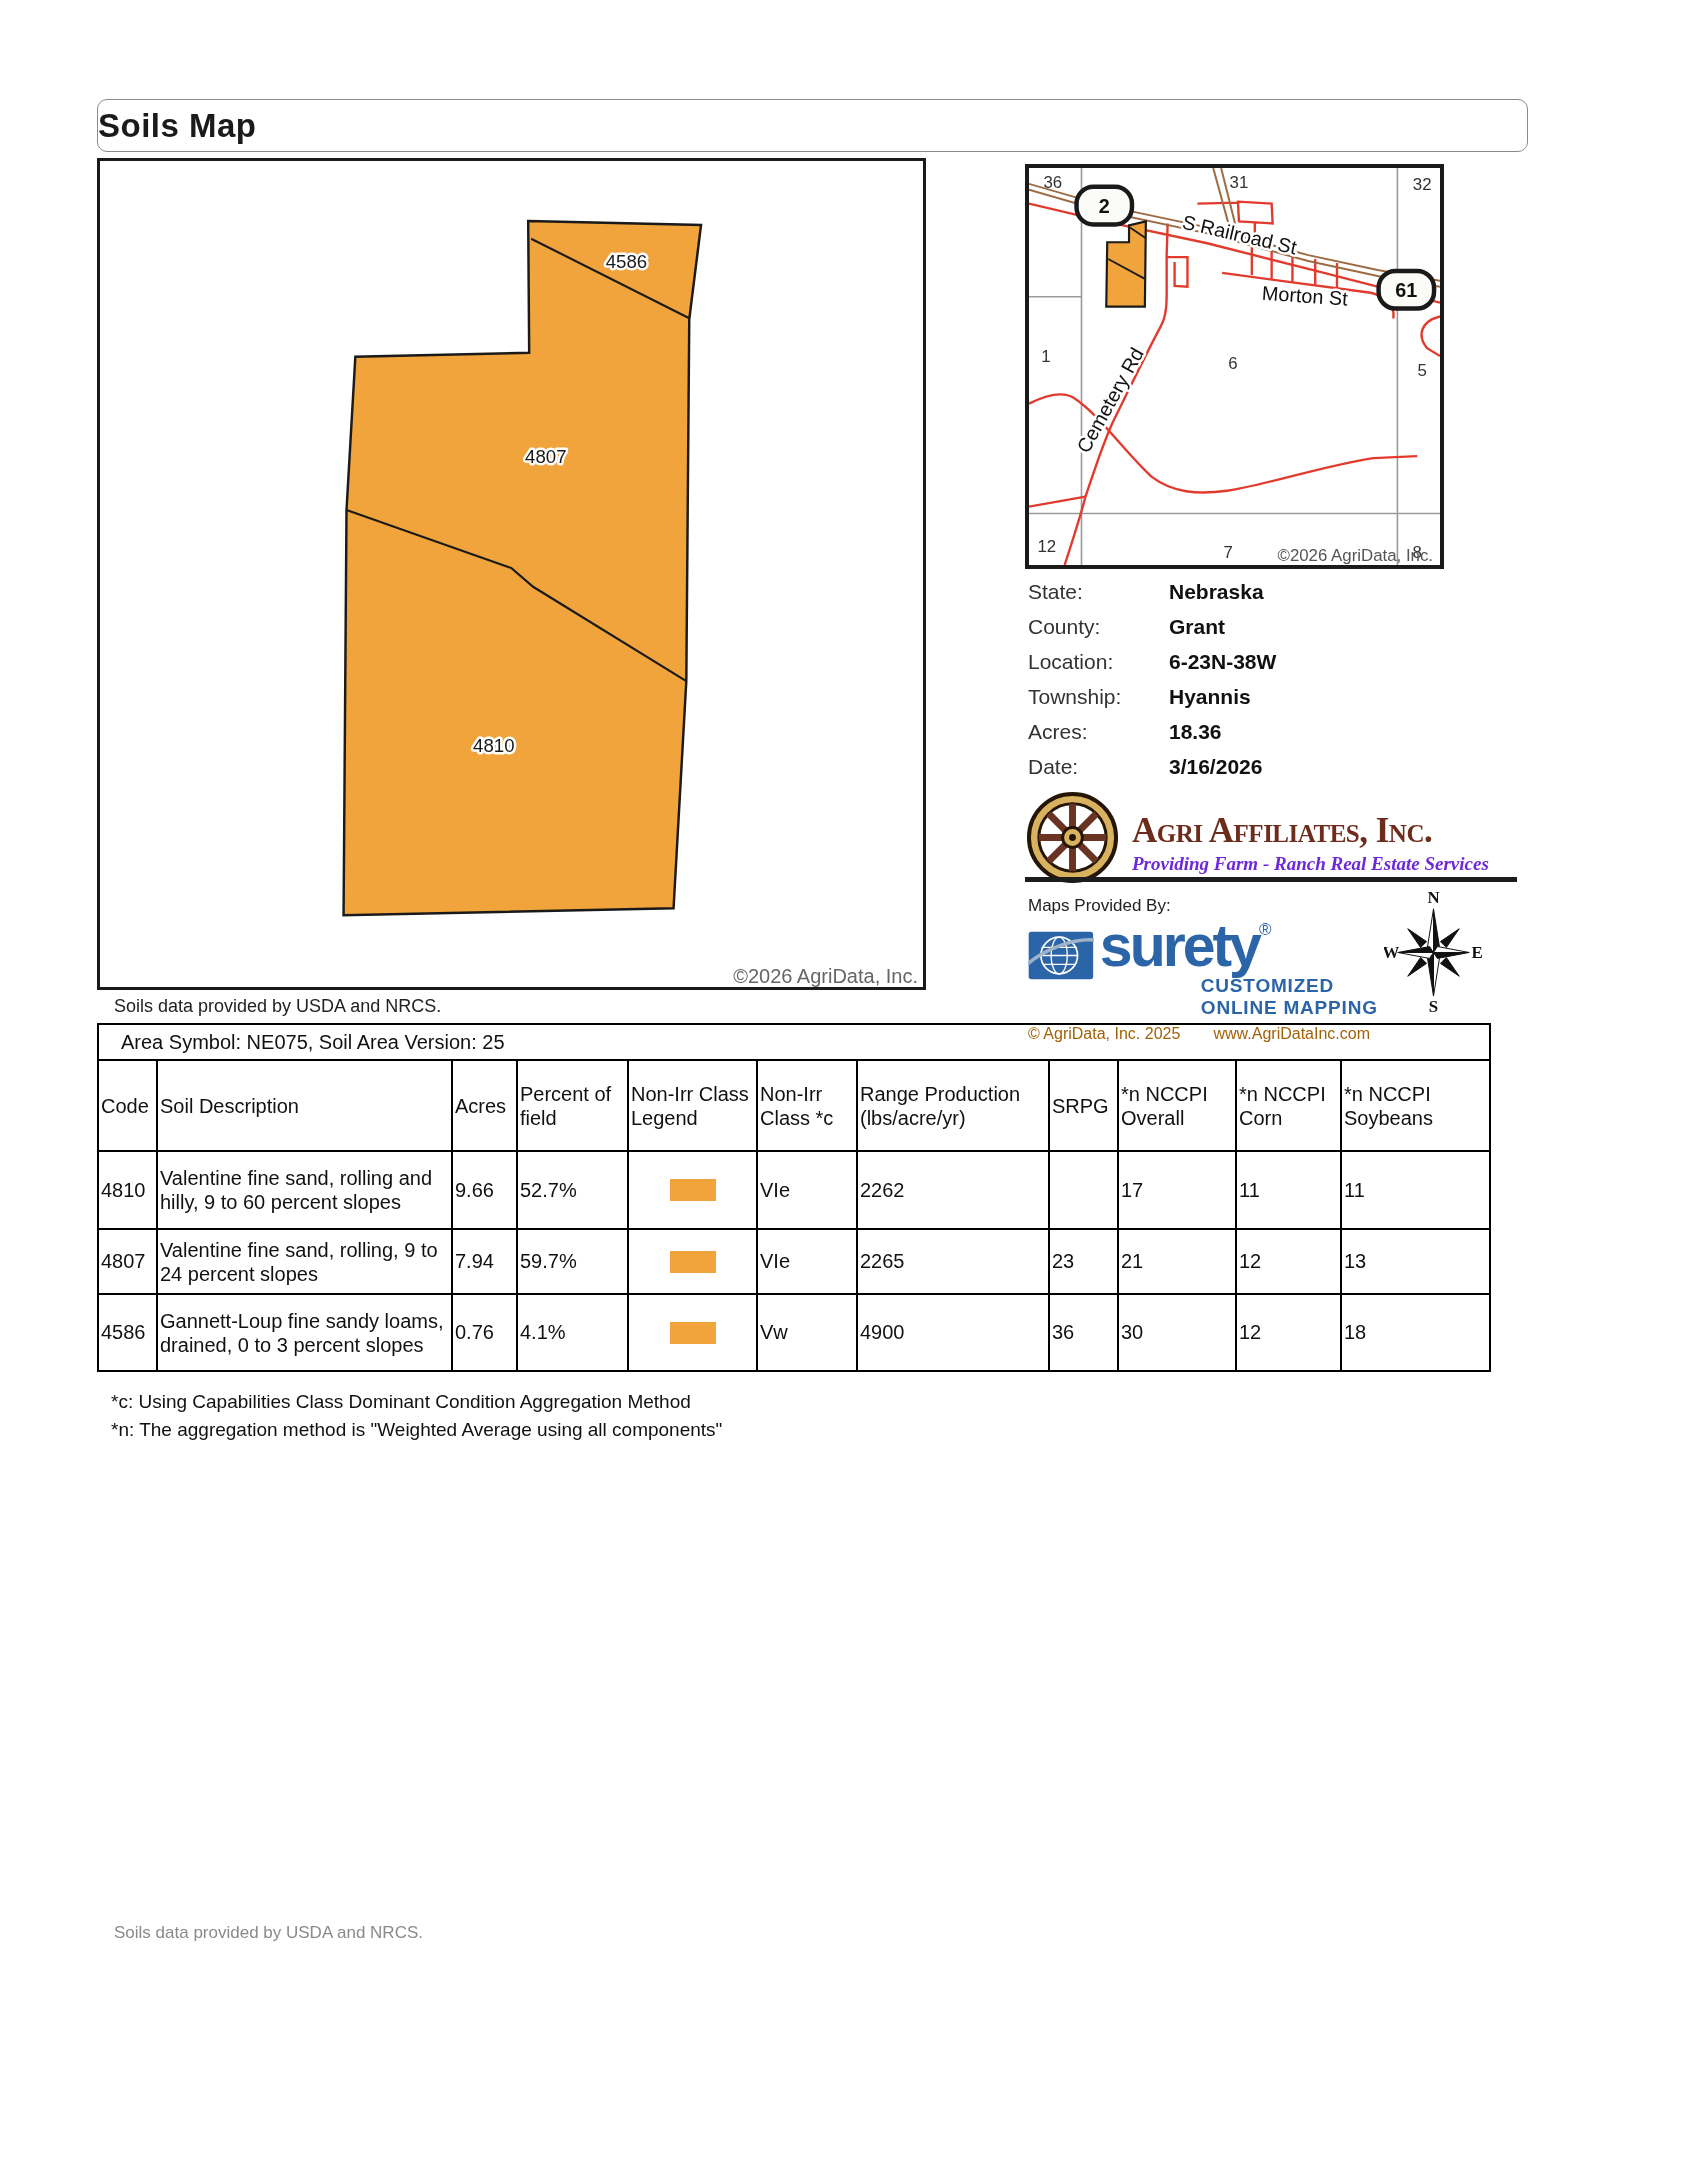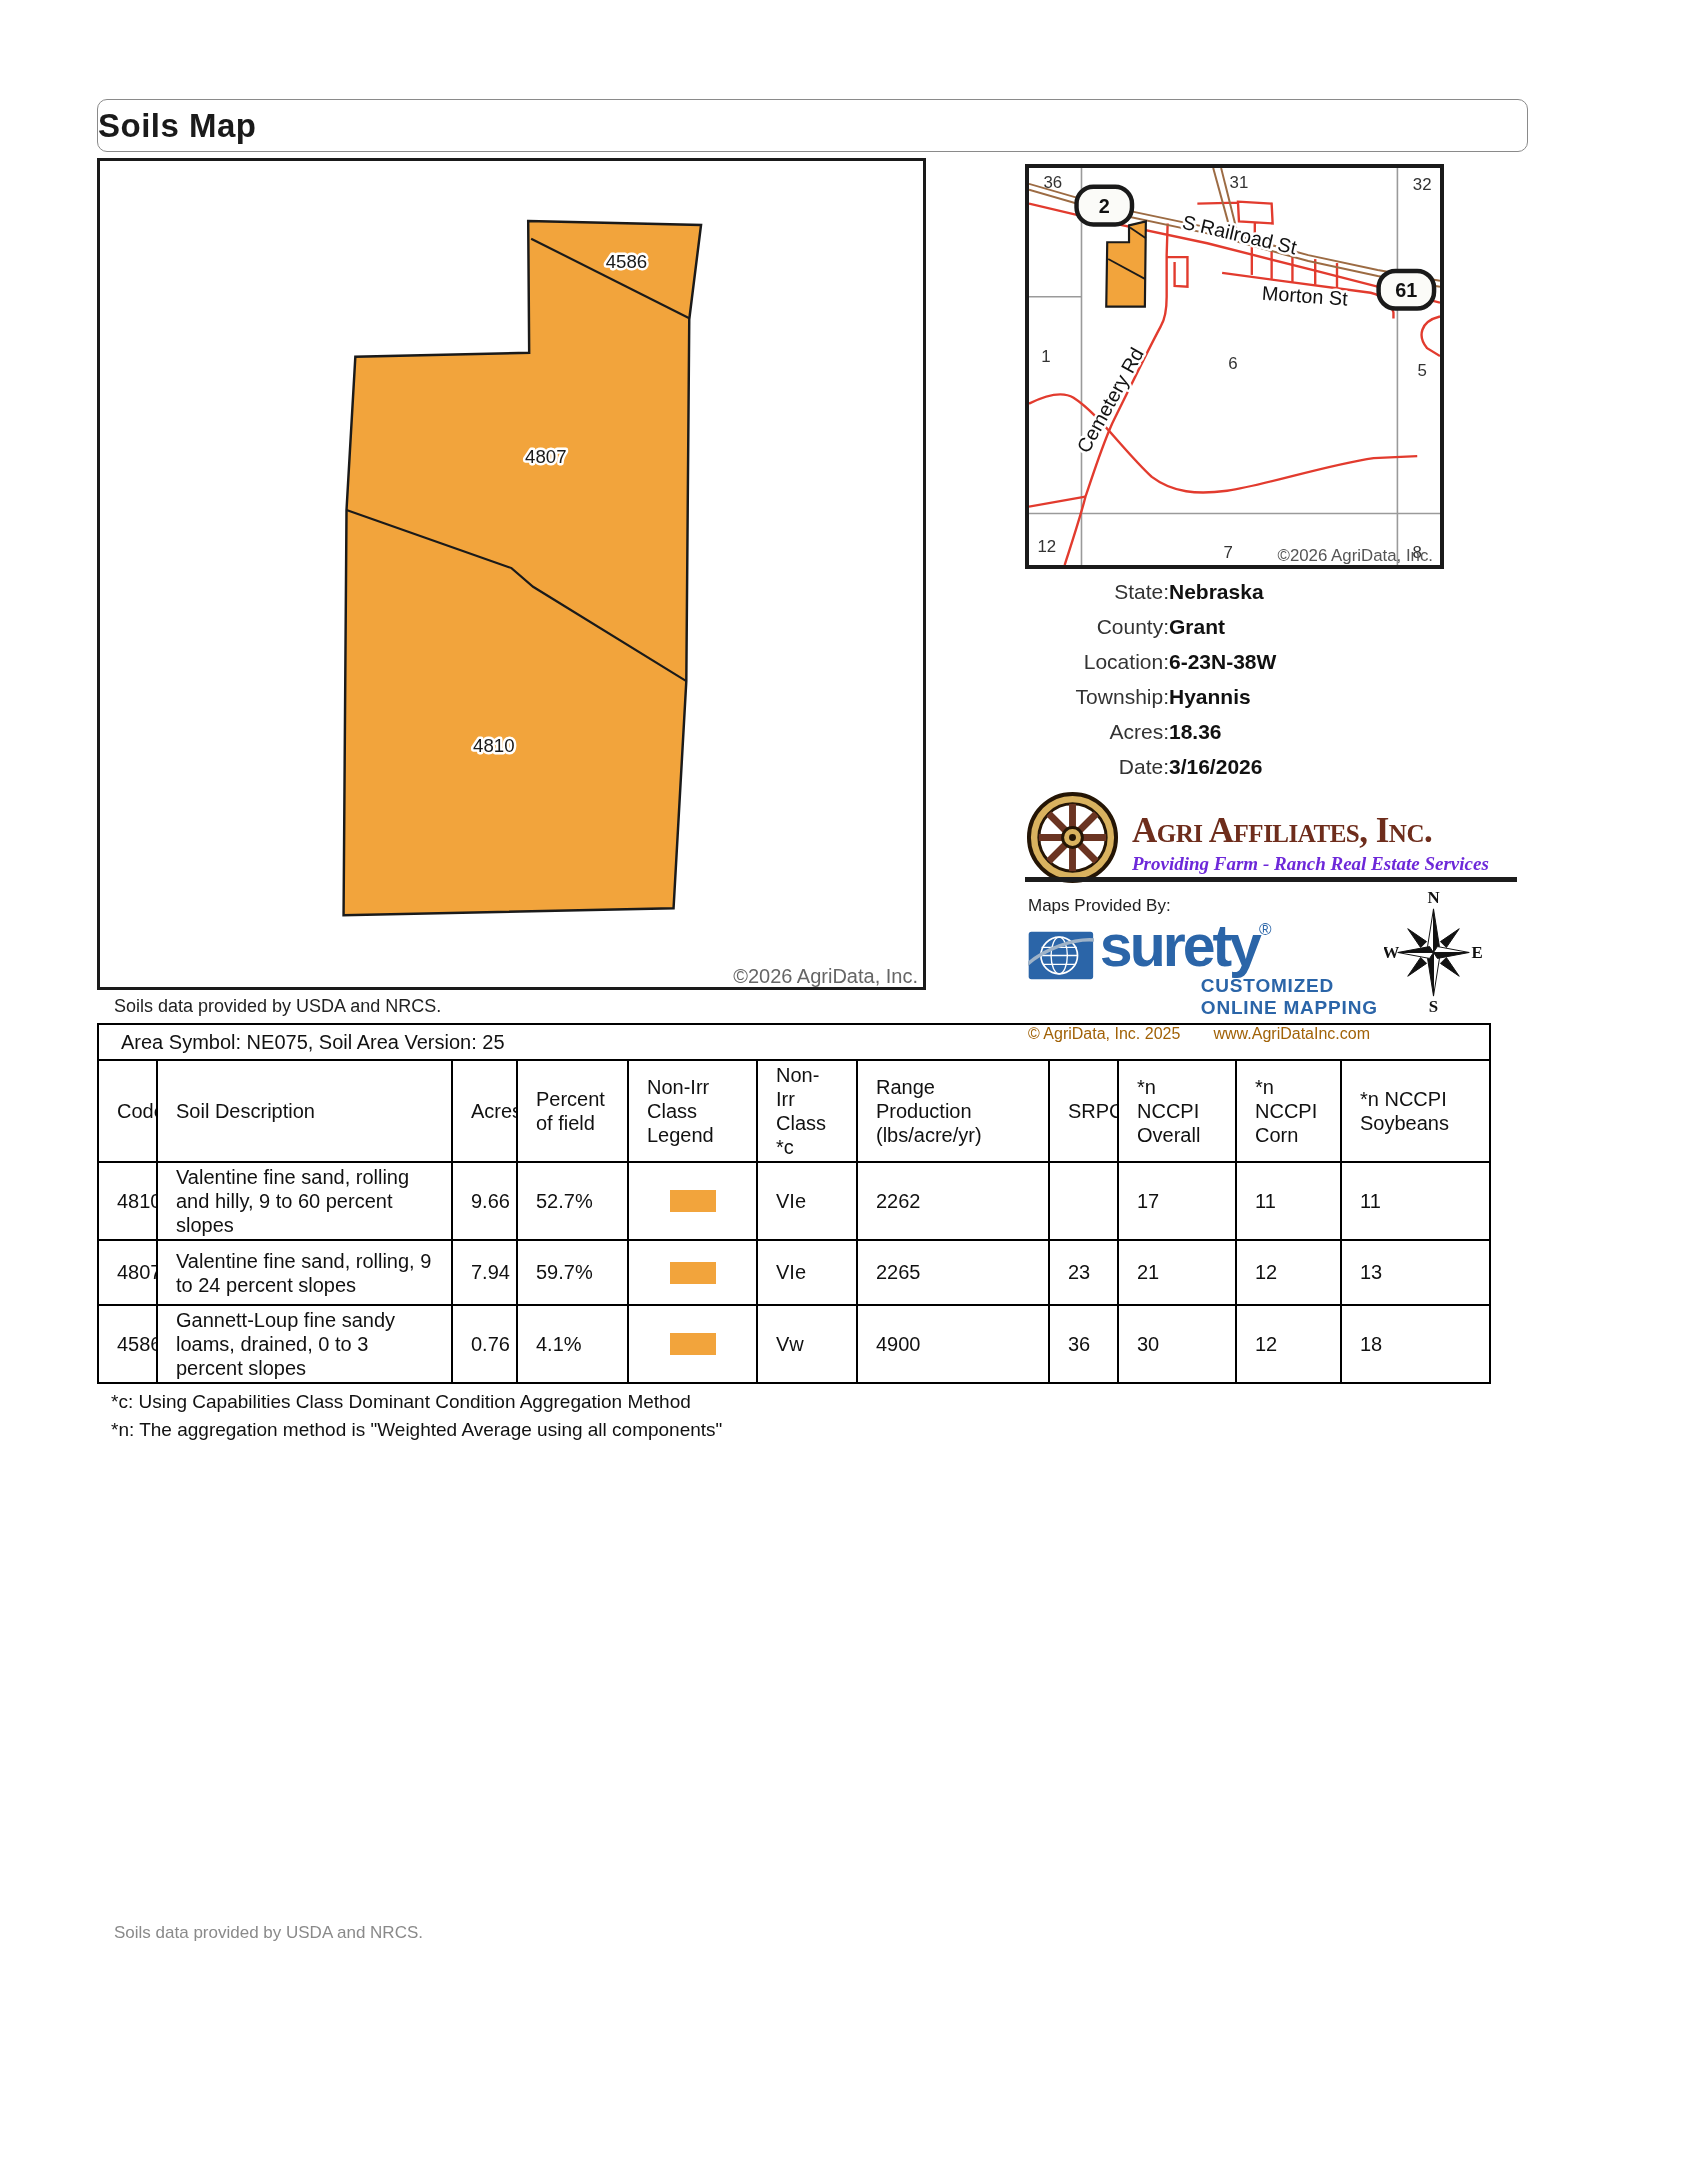--- a/index.html
+++ b/index.html
@@ -20,21 +20,21 @@
   .soils-note-top{position:absolute;left:114px;top:996px;font-size:18px;color:#222;}
 
   
   .locator-box{position:absolute;left:1025px;top:164px;width:419px;height:405px;
                border:4px solid #1a1a1a;box-sizing:border-box;background:#fff;}
   .locator-box svg{display:block;width:100%;height:100%;}
 
   
   .info-block{position:absolute;left:1028px;top:579px;width:416px;}
   .info-row{display:flex;margin-bottom:9px;font-size:21px;line-height:26px;}
-  .info-label{width:141px;color:#333;text-align:right;}
+  .info-label{width:141px;color:#333;}
   .info-value{font-weight:bold;color:#111;}
 
   
   .agri-logo{position:absolute;left:1025px;top:790px;width:492px;height:96px;}
   .wheel{position:absolute;left:0;top:0;}
   .agri-text{position:absolute;left:107px;top:23px;width:385px;text-align:left;}
   .agri-name{font-family:"Liberation Serif",serif;font-variant:small-caps;
              font-weight:bold;font-size:35px;line-height:36px;color:#6e2d1c;letter-spacing:-0.5px;}
   .agri-tagline{font-family:"Liberation Serif",serif;font-style:italic;font-weight:bold;
                 font-size:19px;color:#6d28d9;margin-top:4px;}
@@ -50,21 +50,21 @@
   .surety-sub{font-size:19px;font-weight:bold;color:#2b65a8;letter-spacing:0.8px;
               margin:2px 0 0 107px;}
   .surety-foot{display:flex;justify-content:space-between;width:342px;margin-top:6px;
                font-size:16px;color:#a16207;}
   .compass{position:absolute;left:1384px;top:889px;}
 
   
   .table-wrap{position:absolute;left:97px;top:1023px;}
   table.soil{border-collapse:collapse;table-layout:fixed;width:1392px;
              font-size:20px;color:#111;}
-  table.soil td,table.soil th{border:2.5px solid #000;padding:2px 18px;
+  table.soil td,table.soil th{border:2.5px solid #000;padding:2px 2px;
              overflow:hidden;font-weight:normal;text-align:left;vertical-align:middle;}
   tr.area-row td{height:30px;padding-left:22px;}
   tr.head-row th{height:85px;line-height:24px;vertical-align:middle;}
   td.num{text-align:right;}
   tr.r1 td{height:72px;} tr.r2 td{height:59px;} tr.r3 td{height:71px;}
   tr.weighted td{height:30px;font-weight:bold;border-top:3.5px solid #000;}
   td.wa-label{text-align:right;padding-right:8px;}
   .swatch{width:46px;height:22px;background:#f2a43c;margin:0 auto;}
   td.legend-cell{text-align:center;}
   .desc{line-height:24px;}

